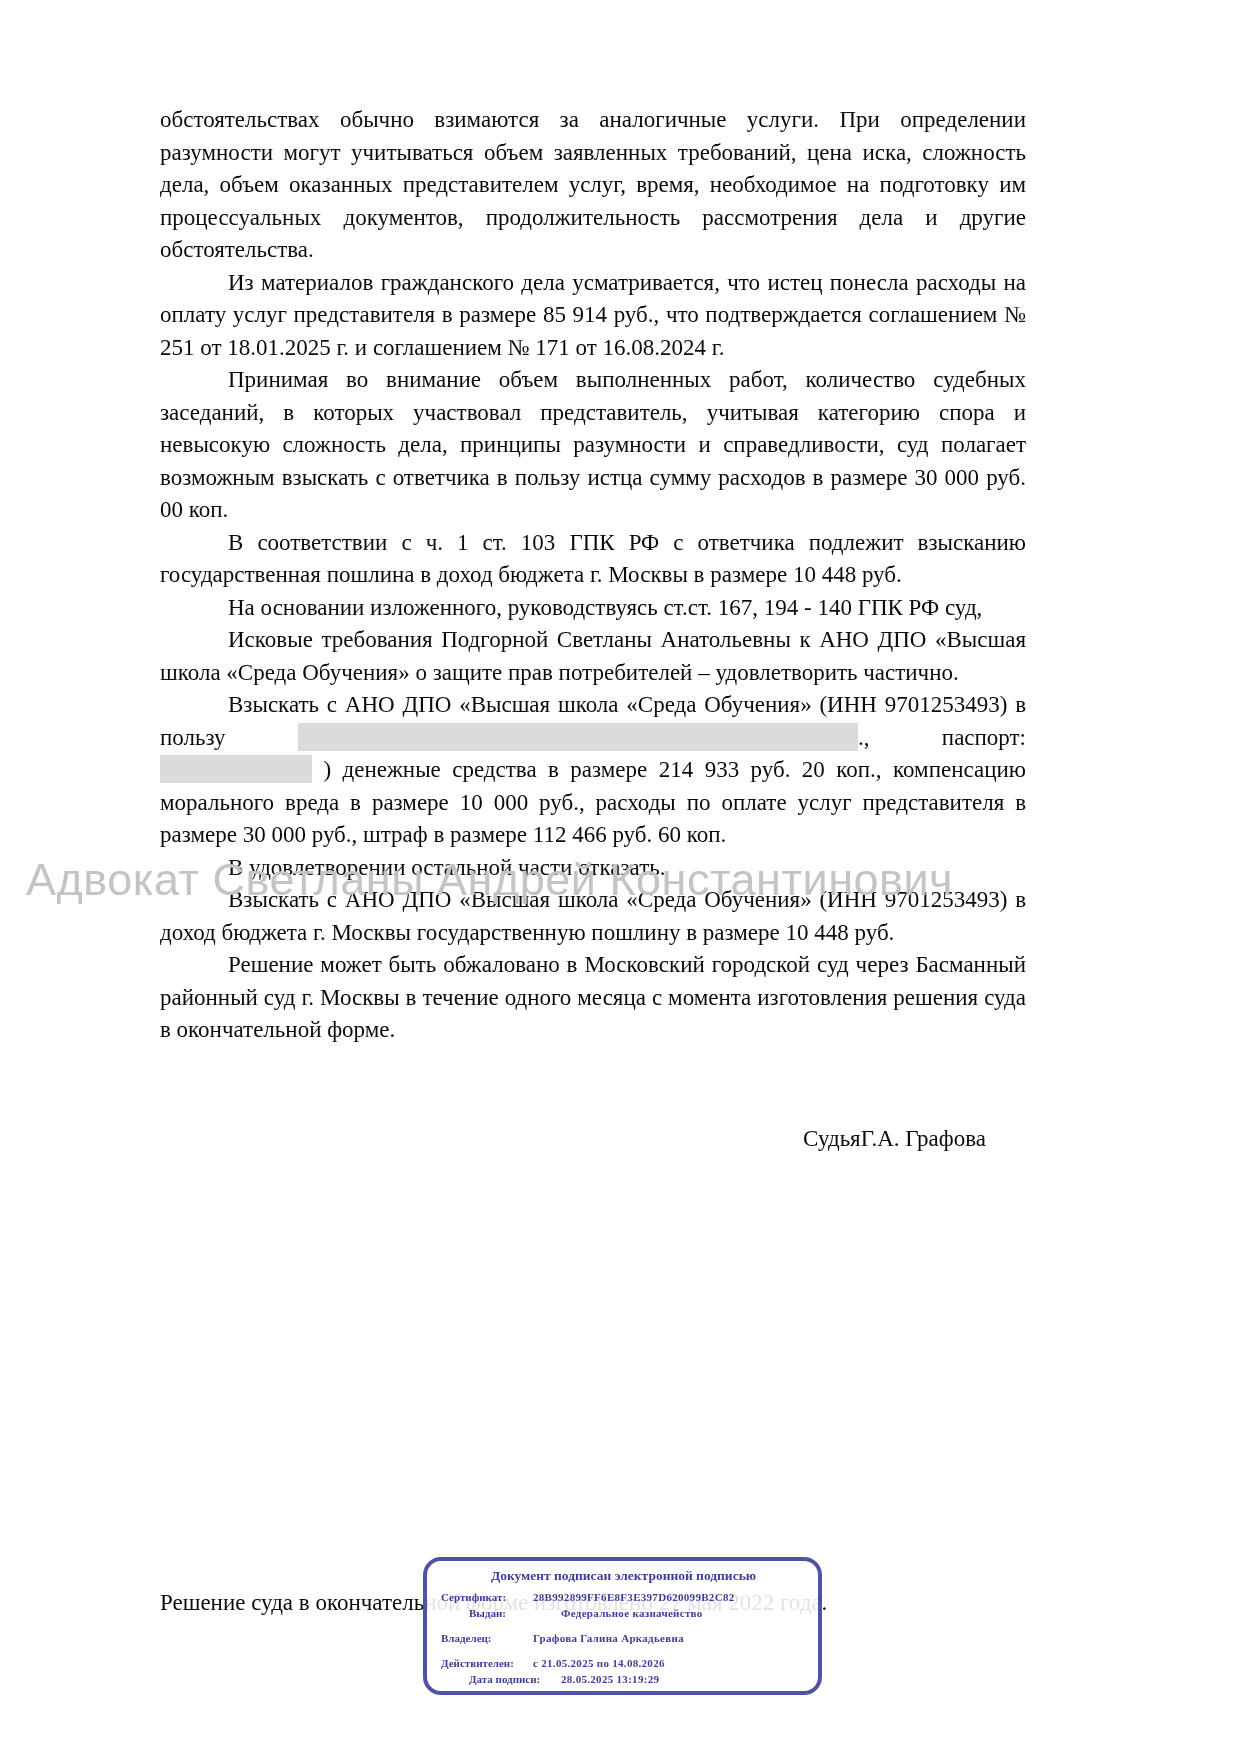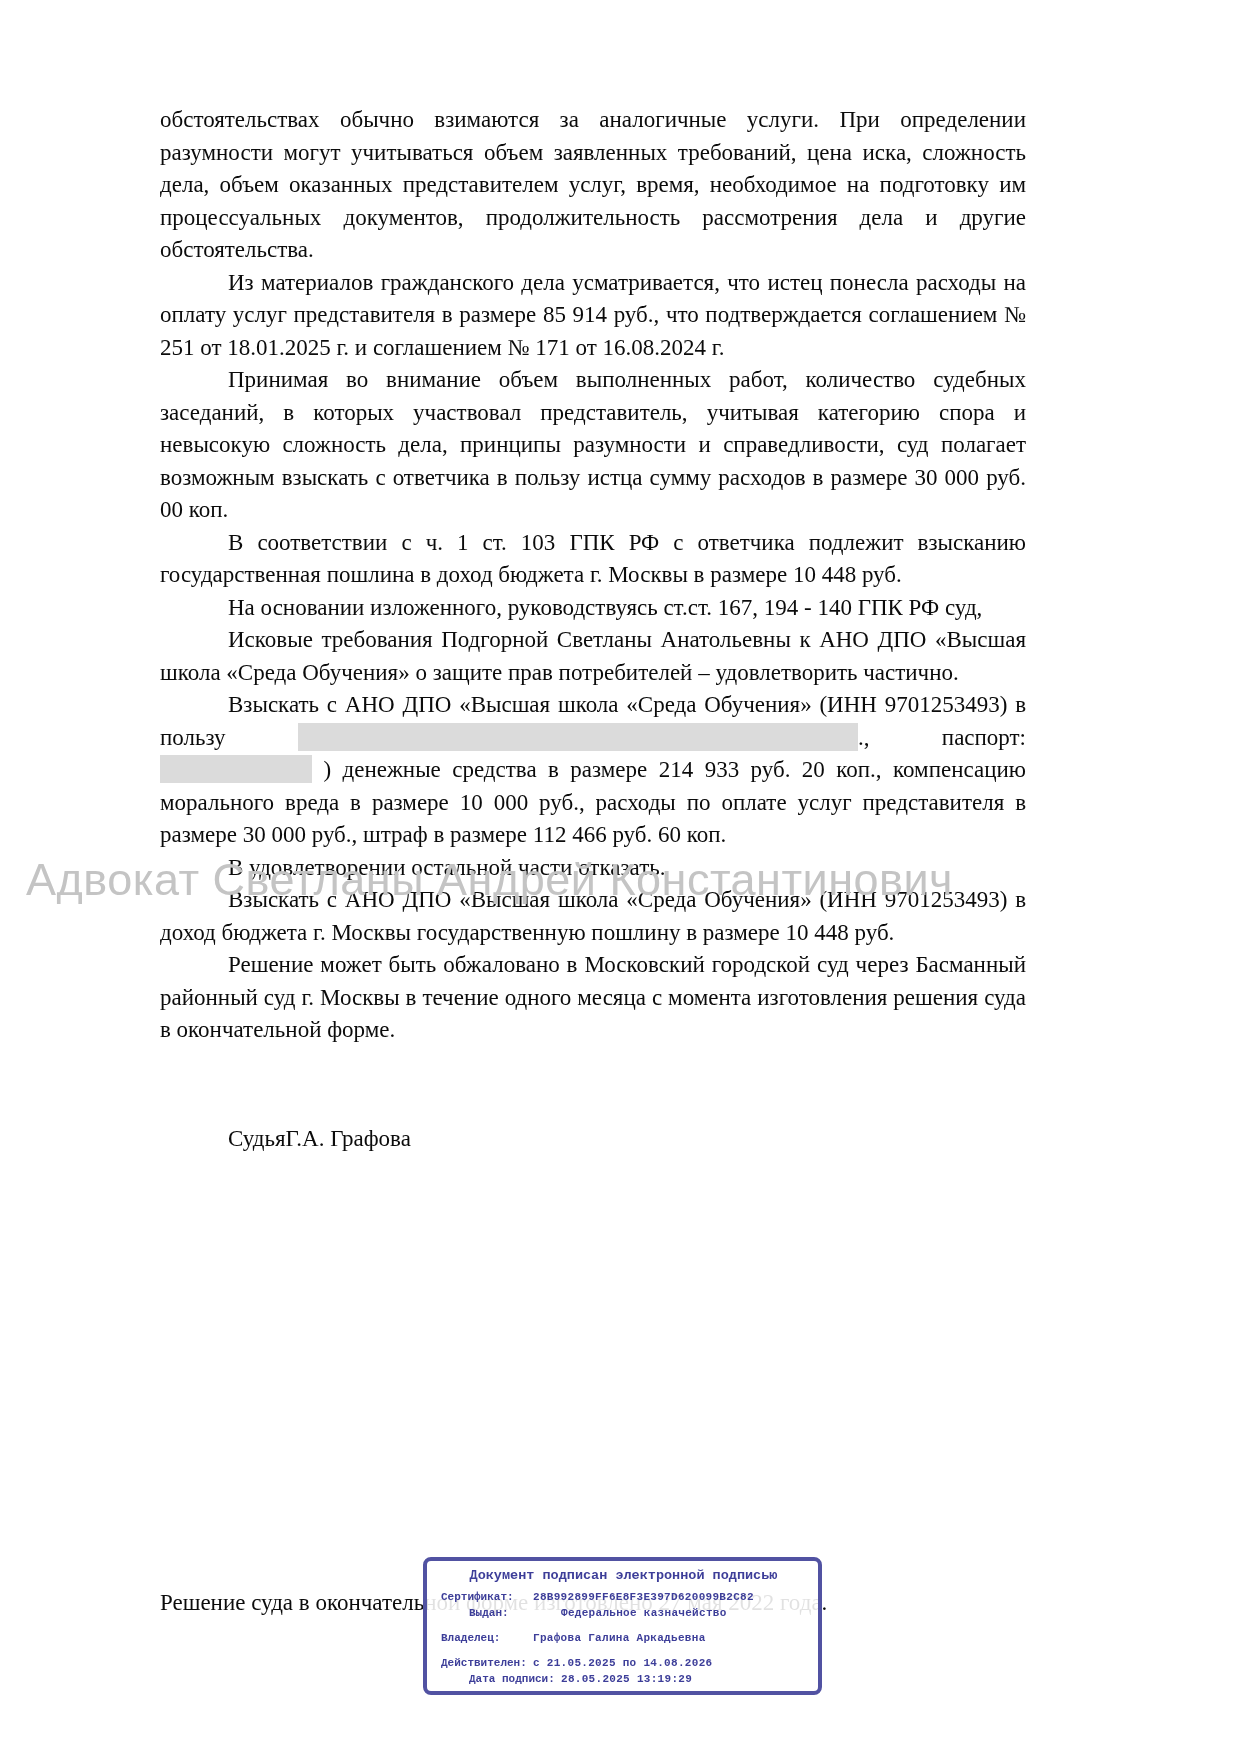--- a/index.html
+++ b/index.html
@@ -39,21 +39,21 @@
     background: #dbdbdb;
     height: 28px;
     vertical-align: -6px;
   }
   .redact-long { width: 560px; }
   .redact-short { width: 152px; }
 
   .signature-row {
     margin-top: 76px;
     display: flex;
-    justify-content: flex-start;
+    justify-content: flex-end;
   }
   .signature-row .judge-label { padding-left: 68px; }
   .signature-row .judge-name { padding-right: 40px; }
 
   .watermark {
     position: absolute; left: 26px; top: 853px;
     font-family: "Liberation Sans", sans-serif;
     font-size: 45px; line-height: 46px;
     color: #c4c4c4;
     white-space: nowrap;
@@ -65,24 +65,24 @@
     position: absolute; left: 160px; top: 1583px; width: 950px;
     font-size: 23px; line-height: 32.5px;
     z-index: 1;
   }
 
   .stamp {
     position: absolute; left: 423px; top: 1553px;
     width: 399px; height: 138px;
     box-sizing: border-box;
     border: 4px solid #5152a2;
-    border-radius: 8px;
+    border-radius: 18px;
     background: rgba(255,255,255,0.88);
     z-index: 2;
-    font-family: Liberation Mono, monospace;
+    font-family: Liberation Serif, serif;
     color: #3d3e99;
     padding: 7px 12px 6px 14px;
   }
   .stamp-title {
     text-align: center;
     font-weight: bold;
     font-size: 13.5px;
     line-height: 16px;
     margin-bottom: 7px;
   }

